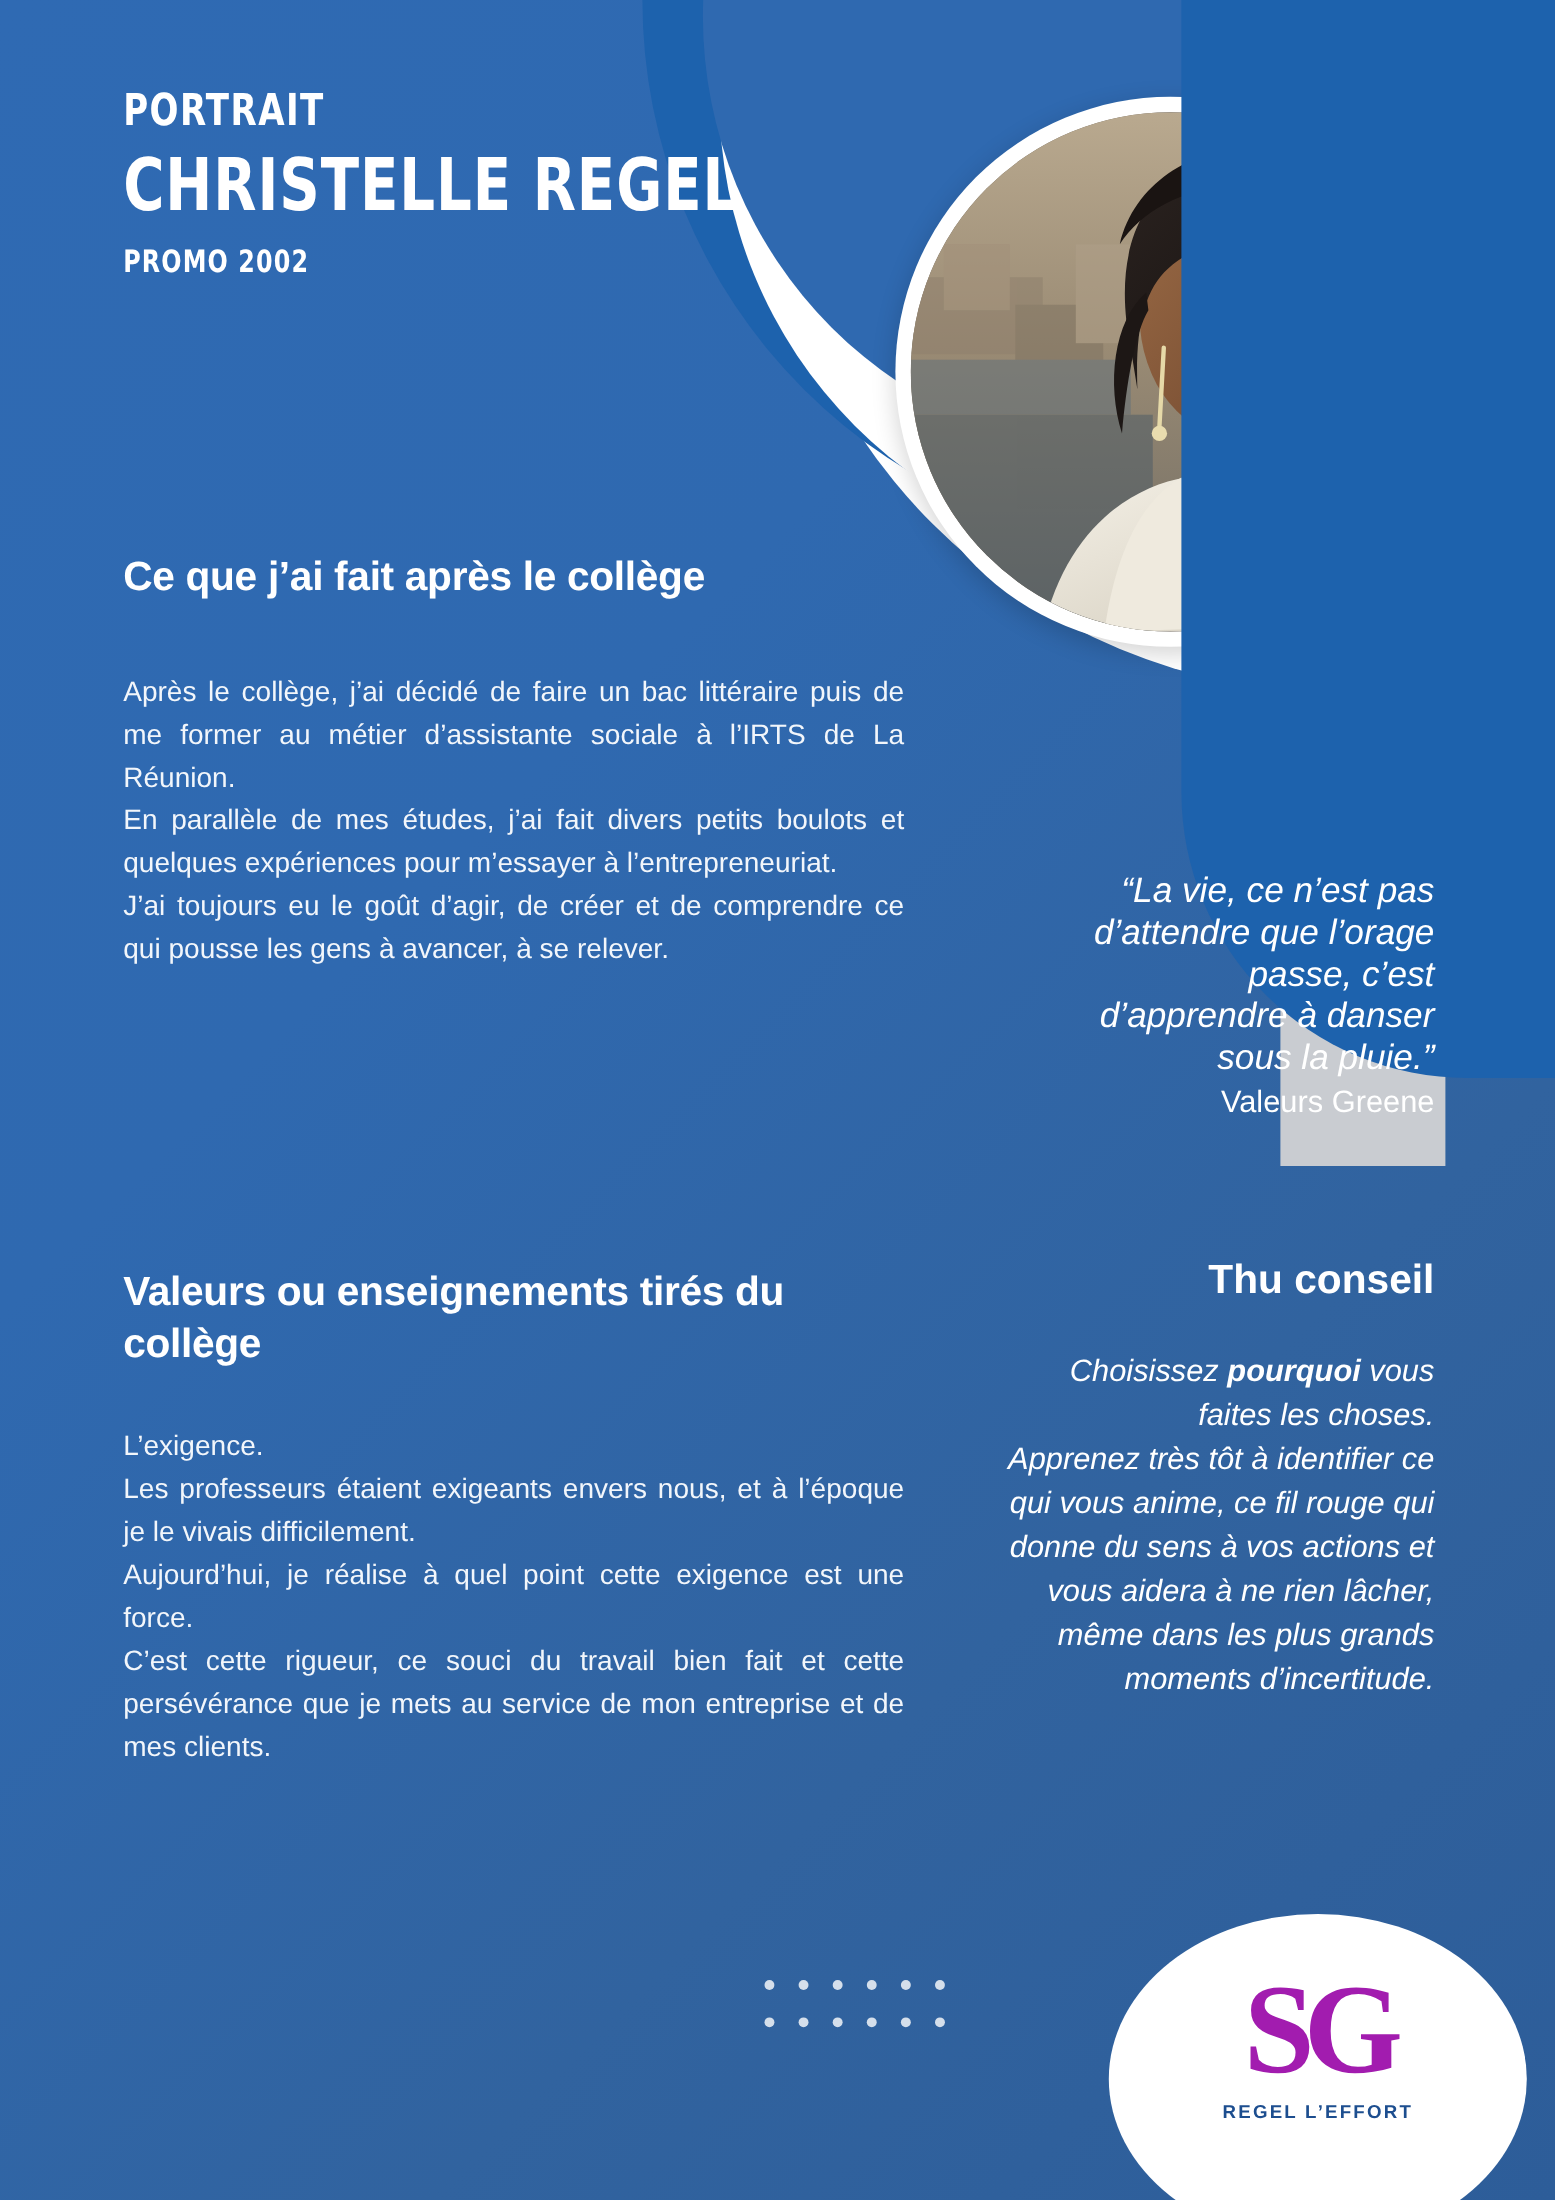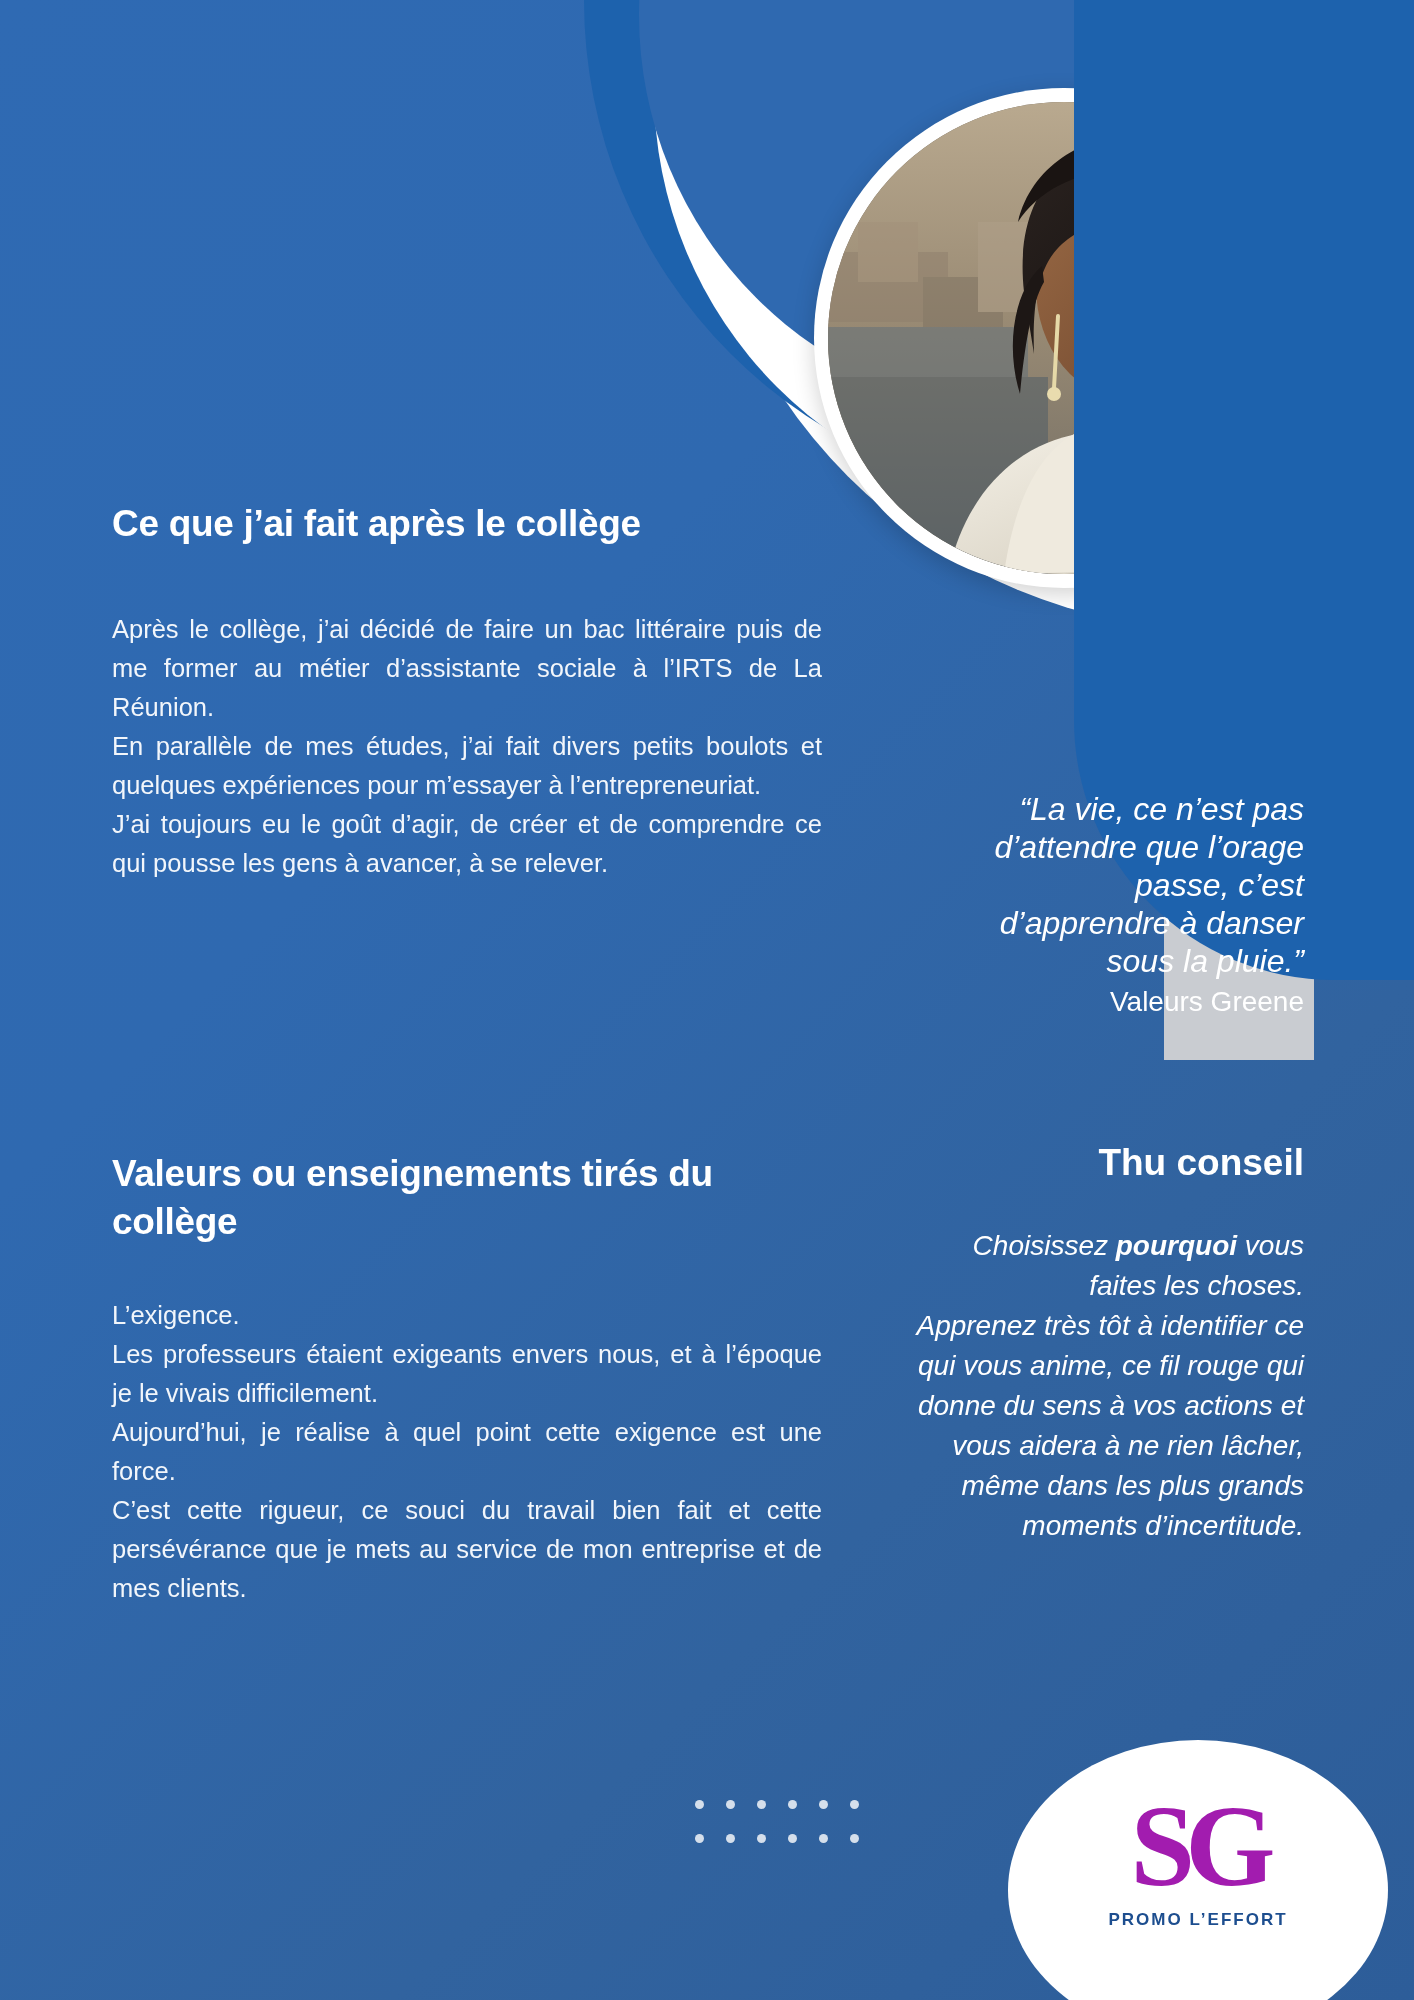--- a/index.html
+++ b/index.html
@@ -311,20 +311,25 @@
         <circle cx="226" cy="292" r="7" fill="#e9dcae"></circle>
 
         <circle cx="296" cy="372" r="7" fill="#d9d2c2"></circle>
         <circle cx="296" cy="372" r="3" fill="#b7ae9b"></circle>
       </svg>
     </div>
   </div>
 
   <div class="deco deco-blue-overlap"></div>
 
+  <div class="left-col">
+    <div class="kicker">PORTRAIT</div>
+    <div class="name">CHRISTELLE REGEL</div>
+    <div class="promo">PROMO 2002</div>
+  </div>
 
   <div class="section" id="section-values">
     <div class="sec-title">Valeurs ou enseignements tirés du collège</div>
     <div class="sec-body">L’exigence.
 Les professeurs étaient exigeants envers nous, et à l’époque je le vivais difficilement.
 Aujourd’hui, je réalise à quel point cette exigence est une force.
 C’est cette rigueur, ce souci du travail bien fait et cette persévérance que je mets au service de mon entreprise et de mes clients.</div>
   </div>
 
   <div class="section" id="section-after-college">
@@ -356,17 +361,17 @@
     <span class="dot"></span>
     <span class="dot"></span>
     <span class="dot"></span>
     <span class="dot"></span>
     <span class="dot"></span>
   </div>
 
   <div class="logo-wrap">
     <div class="logo-inner">
       <div class="logo-mark">SG</div>
-      <div class="logo-motto">PROMO  L’EFFORT</div>
+      <div class="logo-motto">REGEL  L’EFFORT</div>
     </div>
   </div>
 
 </div>
 
 </body></html>

